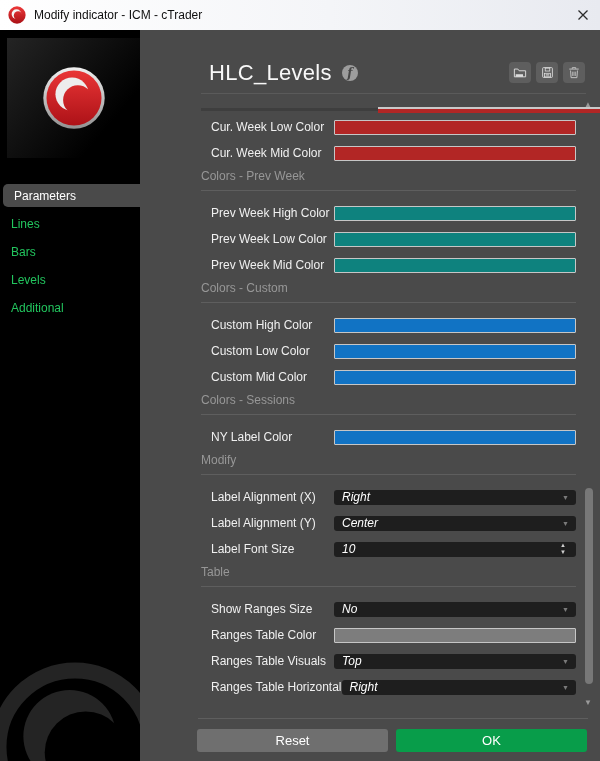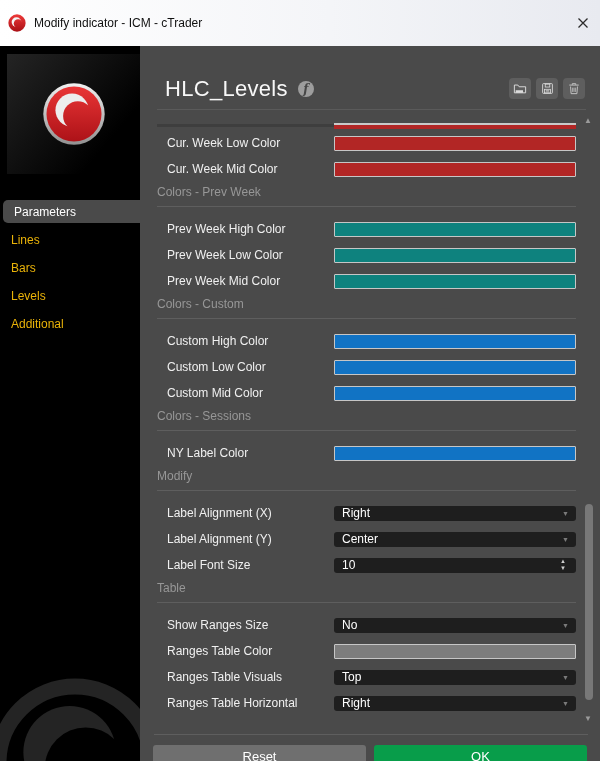--- a/index.html
+++ b/index.html
@@ -1,61 +1,61 @@
 <!DOCTYPE html>
 <html><head>
 <meta charset="utf-8">
 <style>
   * { margin:0; padding:0; box-sizing:border-box; }
   html,body { width:600px; height:761px; overflow:hidden; background:#4a4a4a;
               font-family:"Liberation Sans", sans-serif; }
 
   
-  .titlebar { height:46px; background:linear-gradient(90deg,#ffffff 0%,#f4f5f8 55%,#e8eaf0 100%);
+  .titlebar { height:30px; background:linear-gradient(90deg,#ffffff 0%,#f4f5f8 55%,#e8eaf0 100%);
               display:flex; align-items:center; padding:0 0 0 8px; }
   .titlebar .app-icon { width:18px; height:18px; flex:0 0 auto; }
   .titlebar .tb-title { font-size:12px; color:#101010; margin-left:8px; }
   .close-btn { margin-left:auto; width:34px; height:30px; display:flex; align-items:center; justify-content:center; }
 
   
   .winbody { display:flex; height:731px; }
 
   
   .sidebar { width:140px; background:#000; position:relative; overflow:hidden; flex:0 0 auto; }
   .logo-box { position:absolute; left:7px; top:8px; width:133px; height:120px;
               background:linear-gradient(130deg,#242424 0%,#101010 42%,#000 75%);
               display:flex; align-items:center; justify-content:center; }
   .logo-box svg { width:64px; height:64px; }
   .menu { position:absolute; top:154px; left:0; right:0; }
   .menu-item { height:23px; margin-bottom:5px; display:flex; align-items:center;
-               padding-left:11px; font-size:12px; color:#eab308; }
+               padding-left:11px; font-size:12px; color:#22c55e; }
   .menu-item.selected { background:#4a4a4a; margin-left:3px; border-radius:5px 0 0 5px; color:#fff; }
   .watermark { position:absolute; left:-14px; top:628px; width:178px; height:178px; }
 
   
-  .main { flex:1; display:flex; flex-direction:column; background:#4a4a4a; min-width:0; }
+  .main { flex:1; display:flex; flex-direction:column; background:#4a4a4a; min-width:0;margin-left:44px; }
   .hdr { height:63px; display:flex; align-items:flex-end; padding:0 15px 8px 25px; }
   .hdr-title { font-size:22px; font-weight:500; color:#f8f8f8; letter-spacing:.3px; line-height:24px; }
   .f-badge { width:16px; height:16px; border-radius:50%; background:#9d9d9d; color:#474747;
              font:bold italic 12px "DejaVu Serif", serif; display:flex; align-items:center;
              justify-content:center; margin:0 0 4px 10px; }
   .hdr-actions { margin-left:auto; display:flex; gap:5px; margin-bottom:2px; }
   .hbtn { width:22px; height:21px; background:#5e5e5e; border-radius:4px;
           display:flex; align-items:center; justify-content:center; }
   .hdr-divider { height:1px; background:#5a5a5a; margin:0 14px 0 17px; }
 
   
   .scroll { flex:1; position:relative; padding:0 24px 0 17px; overflow:hidden; }
   .remnant { height:20px; position:relative; }
   .remnant-left { position:absolute; left:0; top:14px; width:177px; height:3px; background:#3e3e3e; }
   .remnant-stub { position:absolute; left:177px; top:13px; width:242px; height:6px;
                   border-top:2px solid #c9c9c9; }
   .prow { height:26px; display:flex; align-items:center;justify-content:flex-end; }
   .prow .lbl { padding-left:10px; font-size:12px; color:#f0f0f0; white-space:nowrap; }
-  .ctrl { margin-left:auto; width:242px; height:15px; }
+  .ctrl { margin-left:auto; width:242px; height:15px;font-style:italic; }
   .swatch { border:1px solid #c6c6c6; border-radius:1px; }
   .dd { background:#1e1e1e; border-radius:3px; display:flex; align-items:center;
         padding:0 7px 0 8px; font-size:12px; color:#fff; }
   .dd .arr { margin-left:auto; color:#7a7a7a; font-size:7px; }
   .stepper { background:#1e1e1e; border-radius:3px; display:flex; align-items:center;
              padding:0 10px 0 8px; font-size:12px; color:#fff; }
   .stepper .arrs { margin-left:auto; display:flex; flex-direction:column; align-items:center;
                    color:#cfcfcf; font-size:6px; line-height:7px; }
   .psec { height:34px; display:flex; flex-direction:column; justify-content:center; padding-bottom:7px; }
   .psec .sec-title { font-size:12px; color:#979797; margin-bottom:7px; }

